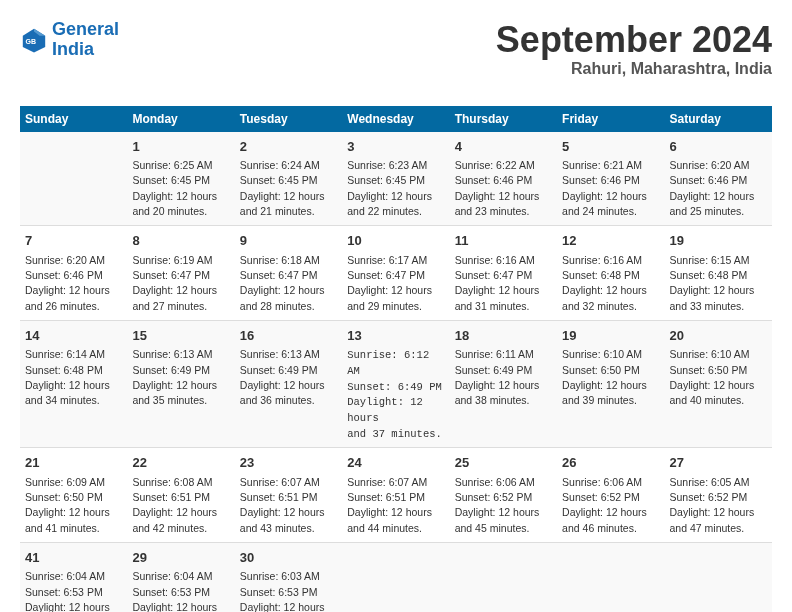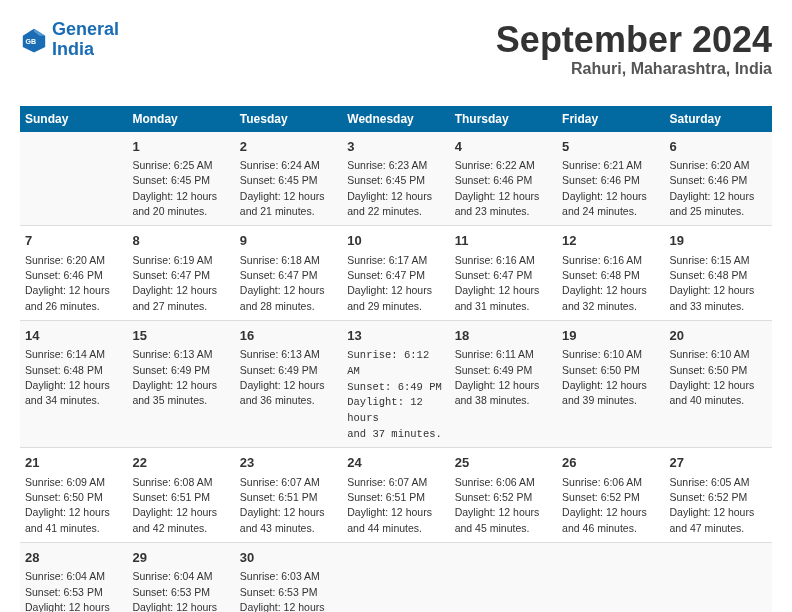--- a/index.html
+++ b/index.html
@@ -236,21 +236,21 @@
         <td><span class="day-num">26</span><span class="day-info" style="white-space: pre-line;">Sunrise: 6:06 AM
 Sunset: 6:52 PM
 Daylight: 12 hours
 and 46 minutes.</span></td>
         <td><span class="day-num">27</span><span class="day-info" style="white-space: pre-line;">Sunrise: 6:05 AM
 Sunset: 6:52 PM
 Daylight: 12 hours
 and 47 minutes.</span></td>
       </tr>
       <tr>
-        <td><span class="day-num">28</span><span class="day-info" style="white-space: pre-line;">Sunrise: 6:04 AM
+        <td><span class="day-num">41</span><span class="day-info" style="white-space: pre-line;">Sunrise: 6:04 AM
 Sunset: 6:53 PM
 Daylight: 12 hours
 and 48 minutes.</span></td>
         <td><span class="day-num">29</span><span class="day-info" style="white-space: pre-line;">Sunrise: 6:04 AM
 Sunset: 6:53 PM
 Daylight: 12 hours
 and 49 minutes.</span></td>
         <td><span class="day-num">30</span><span class="day-info" style="white-space: pre-line;">Sunrise: 6:03 AM
 Sunset: 6:53 PM
 Daylight: 12 hours

